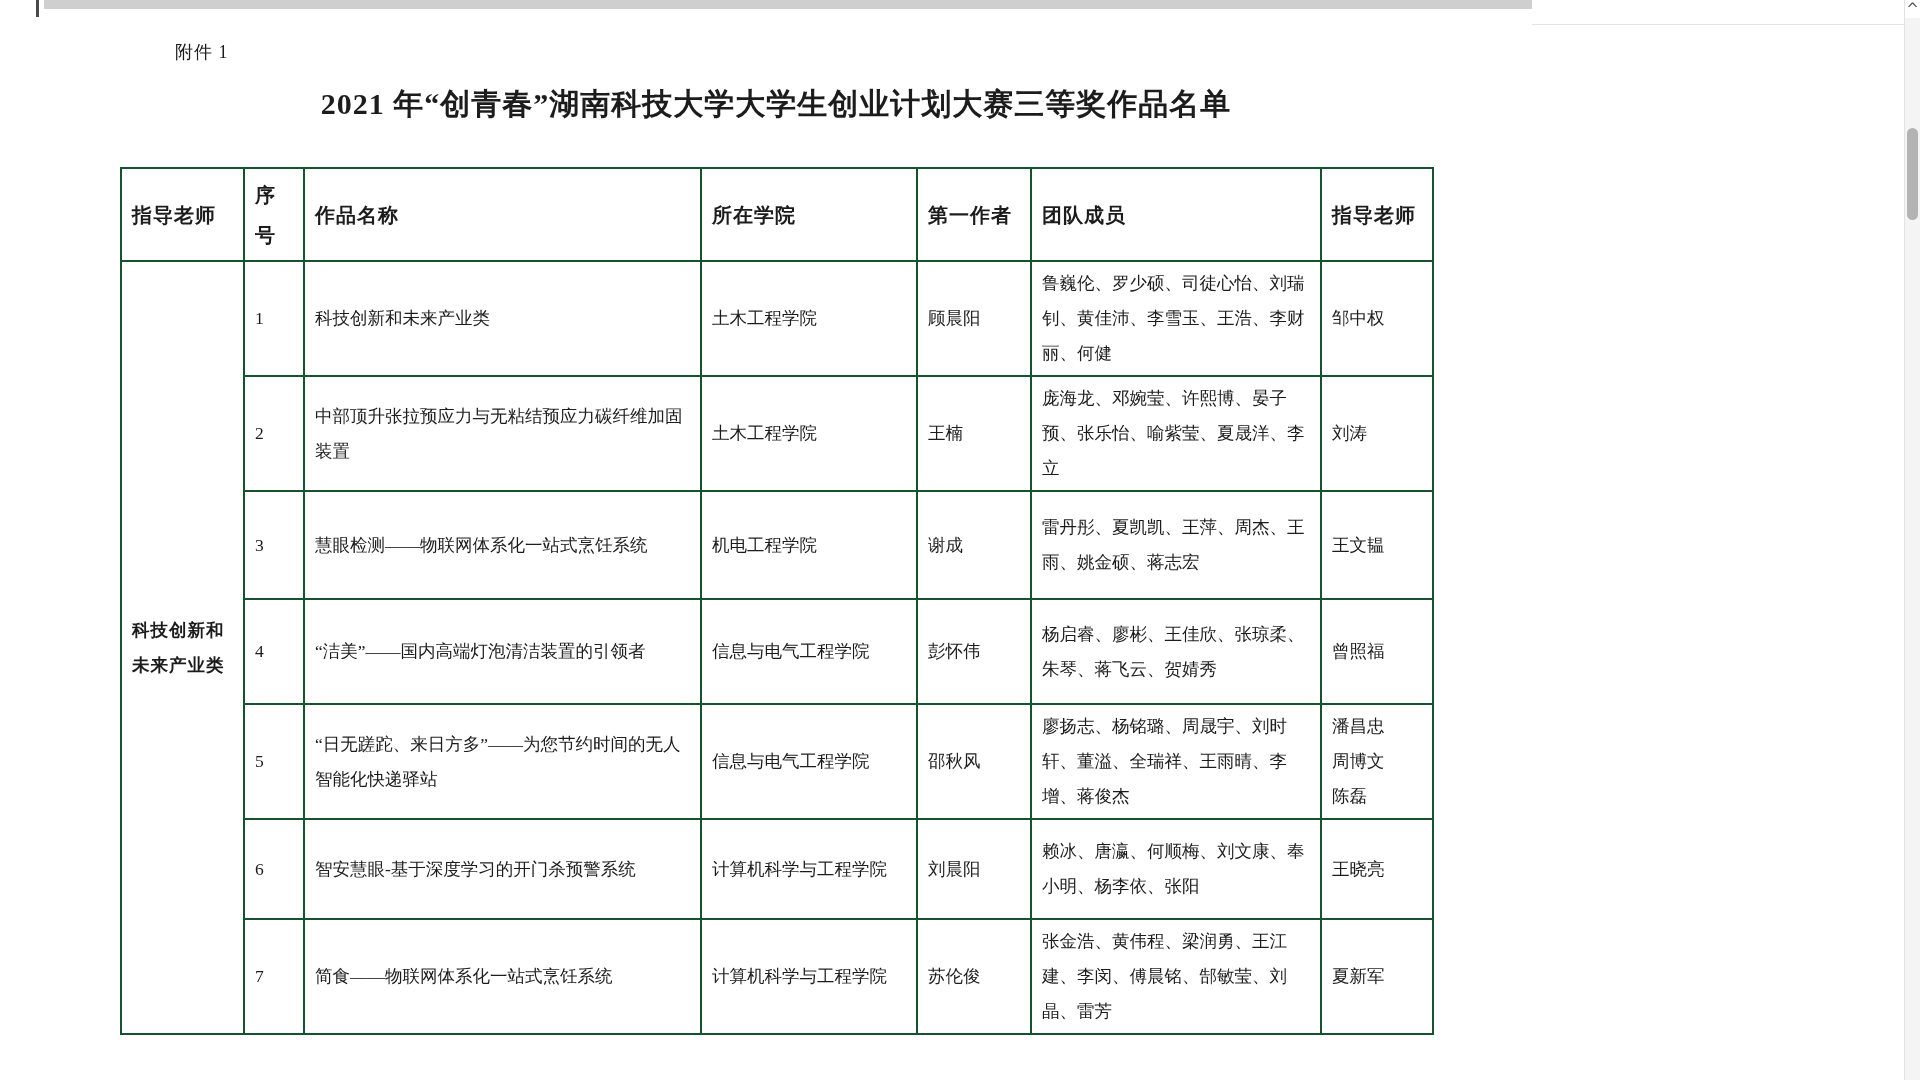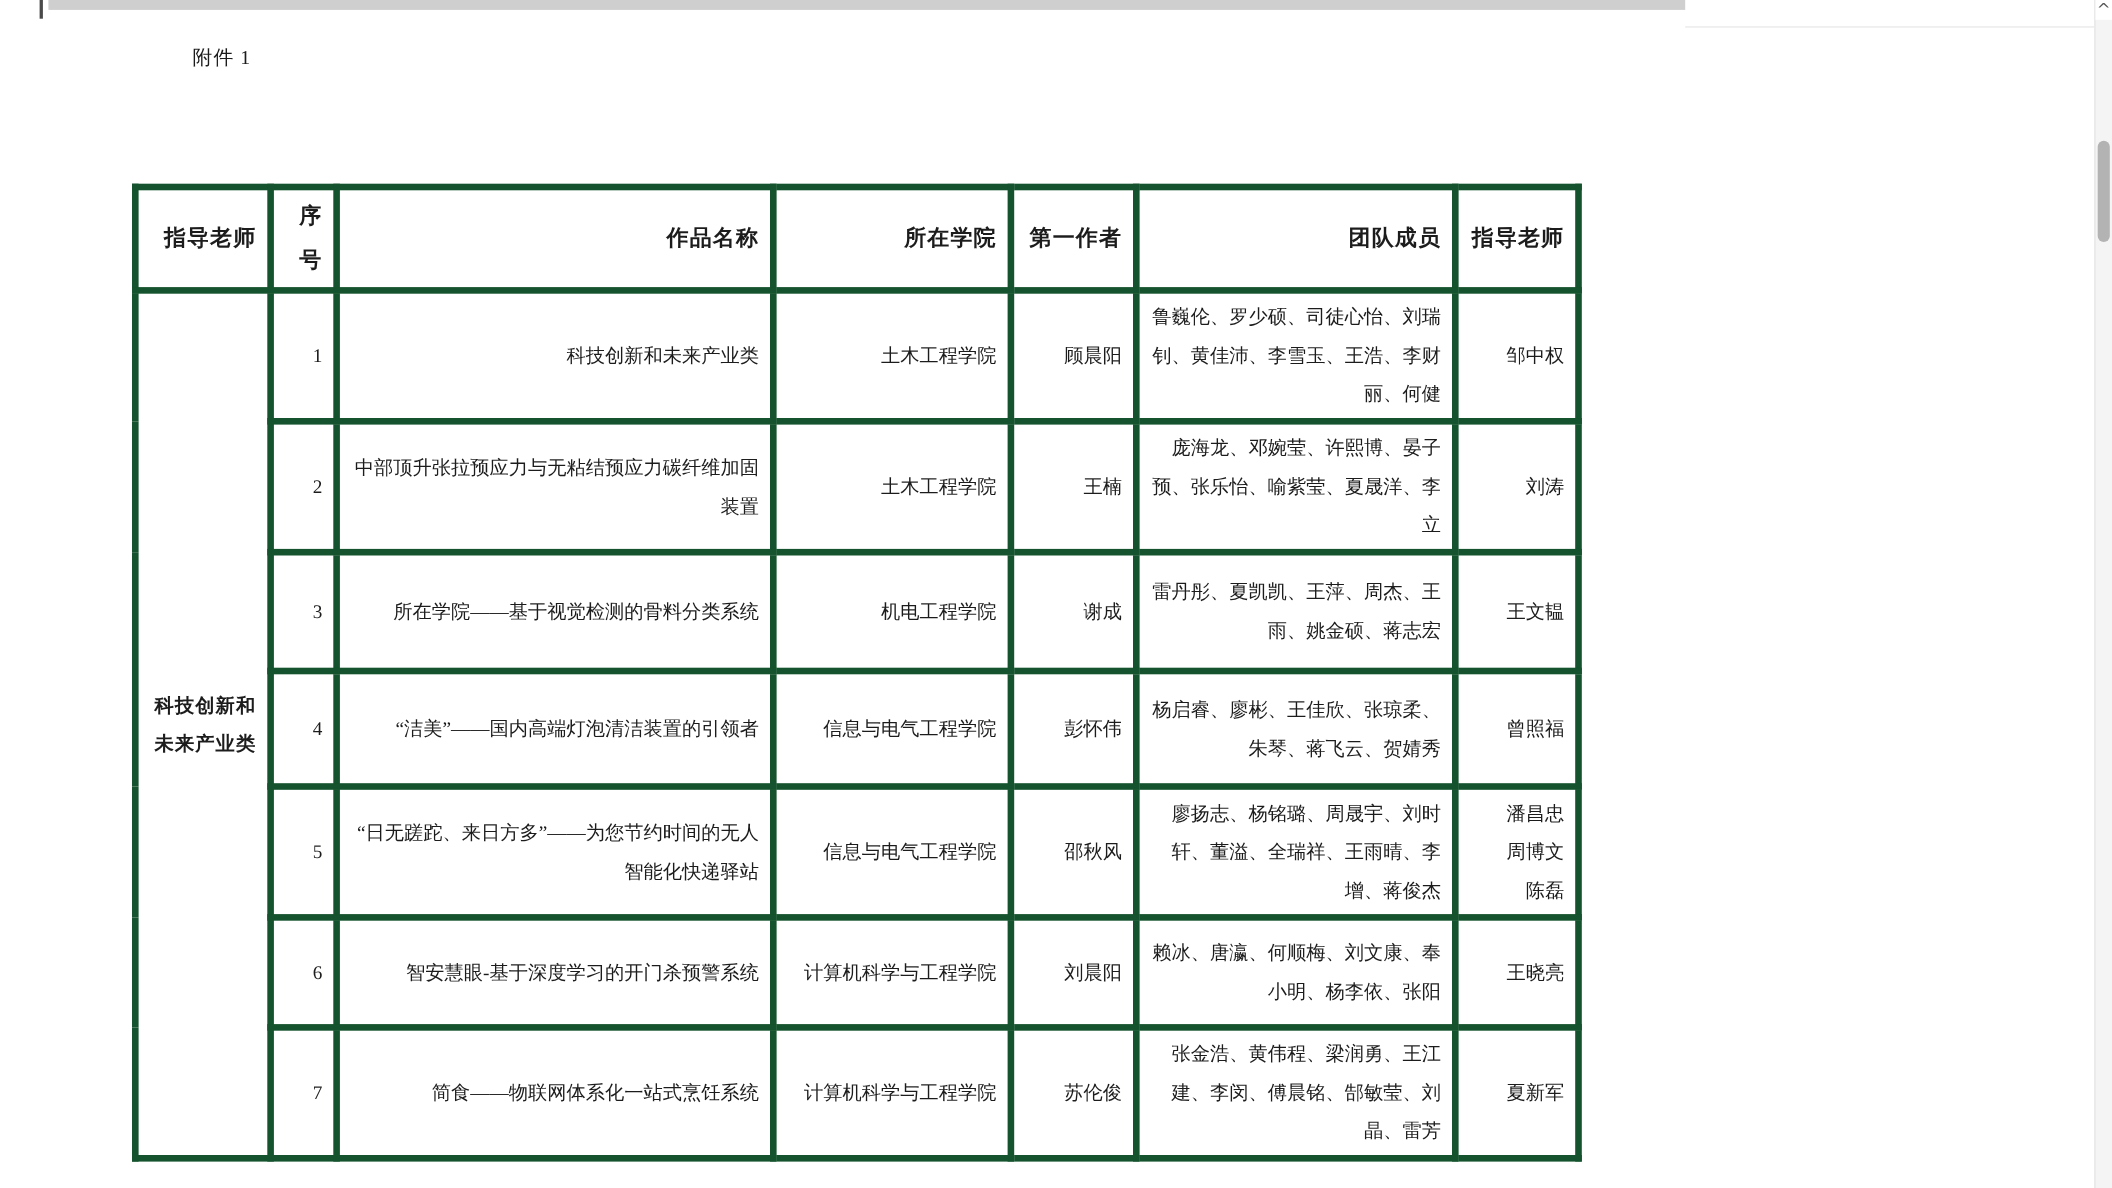--- a/index.html
+++ b/index.html
@@ -22,37 +22,38 @@
     background:#b3b3b3; border-radius:6px; cursor:pointer; }
 
   
   .attachment { position:absolute; left:175px; top:40px; font-size:18px; letter-spacing:1px; }
   .doc-title { position:absolute; left:120px; top:84px; width:1312px; text-align:center;
     font-size:30px; font-weight:bold; letter-spacing:1px; white-space:nowrap; }
 
   table.awards { position:absolute; left:120px; top:167px; width:1312px;
     border-collapse:collapse; table-layout:fixed; }
   table.awards th, table.awards td {
-    border:6px solid #14532d; text-align:right; vertical-align:middle;
+    border:2px solid #14532d; text-align:left; vertical-align:middle;
     font-size:17.5px; line-height:2.0; padding:4px 10px; word-break:break-all; }
   table.awards th { font-size:20px; font-weight:bold; letter-spacing:1px; }
   td.category { font-size:19px; font-weight:bold; line-height:1.9; letter-spacing:1px; padding:4px 14px; }
   td.no { font-size:18px; }
   td.teacher { white-space:pre-line; }
 </style>
 </head>
 <body>
 
 <div class="viewport">
 
   <div class="top-strip"></div>
   <div class="corner-tick"></div>
   <div class="top-right-line"></div>
 
   <div class="attachment">附件 1</div>
+  <div class="doc-title">2021 年“创青春”湖南科技大学大学生创业计划大赛三等奖作品名单</div>
 
   <table class="awards">
     <colgroup>
       <col style="width:123px">
         <col style="width:60px">
         <col style="width:397px">
       <col style="width:216px">
         <col style="width:114px">
         <col style="width:290px">
         <col style="width:112px">
@@ -81,21 +82,21 @@
       <tr style="height:102px">
         <td class="no">2</td>
         <td class="name">中部顶升张拉预应力与无粘结预应力碳纤维加固装置</td>
         <td class="college">土木工程学院</td>
         <td class="author">王楠</td>
         <td class="team">庞海龙、邓婉莹、许熙博、晏子预、张乐怡、喻紫莹、夏晟洋、李立</td>
         <td class="teacher">刘涛</td>
       </tr>
       <tr style="height:108px">
         <td class="no">3</td>
-        <td class="name">所在学院——基于视觉检测的骨料分类系统</td>
+        <td class="name">慧眼检测——物联网体系化一站式烹饪系统</td>
         <td class="college">机电工程学院</td>
         <td class="author">谢成</td>
         <td class="team">雷丹彤、夏凯凯、王萍、周杰、王雨、姚金硕、蒋志宏</td>
         <td class="teacher">王文韫</td>
       </tr>
       <tr style="height:105px">
         <td class="no">4</td>
         <td class="name">“洁美”——国内高端灯泡清洁装置的引领者</td>
         <td class="college">信息与电气工程学院</td>
         <td class="author">彭怀伟</td>

